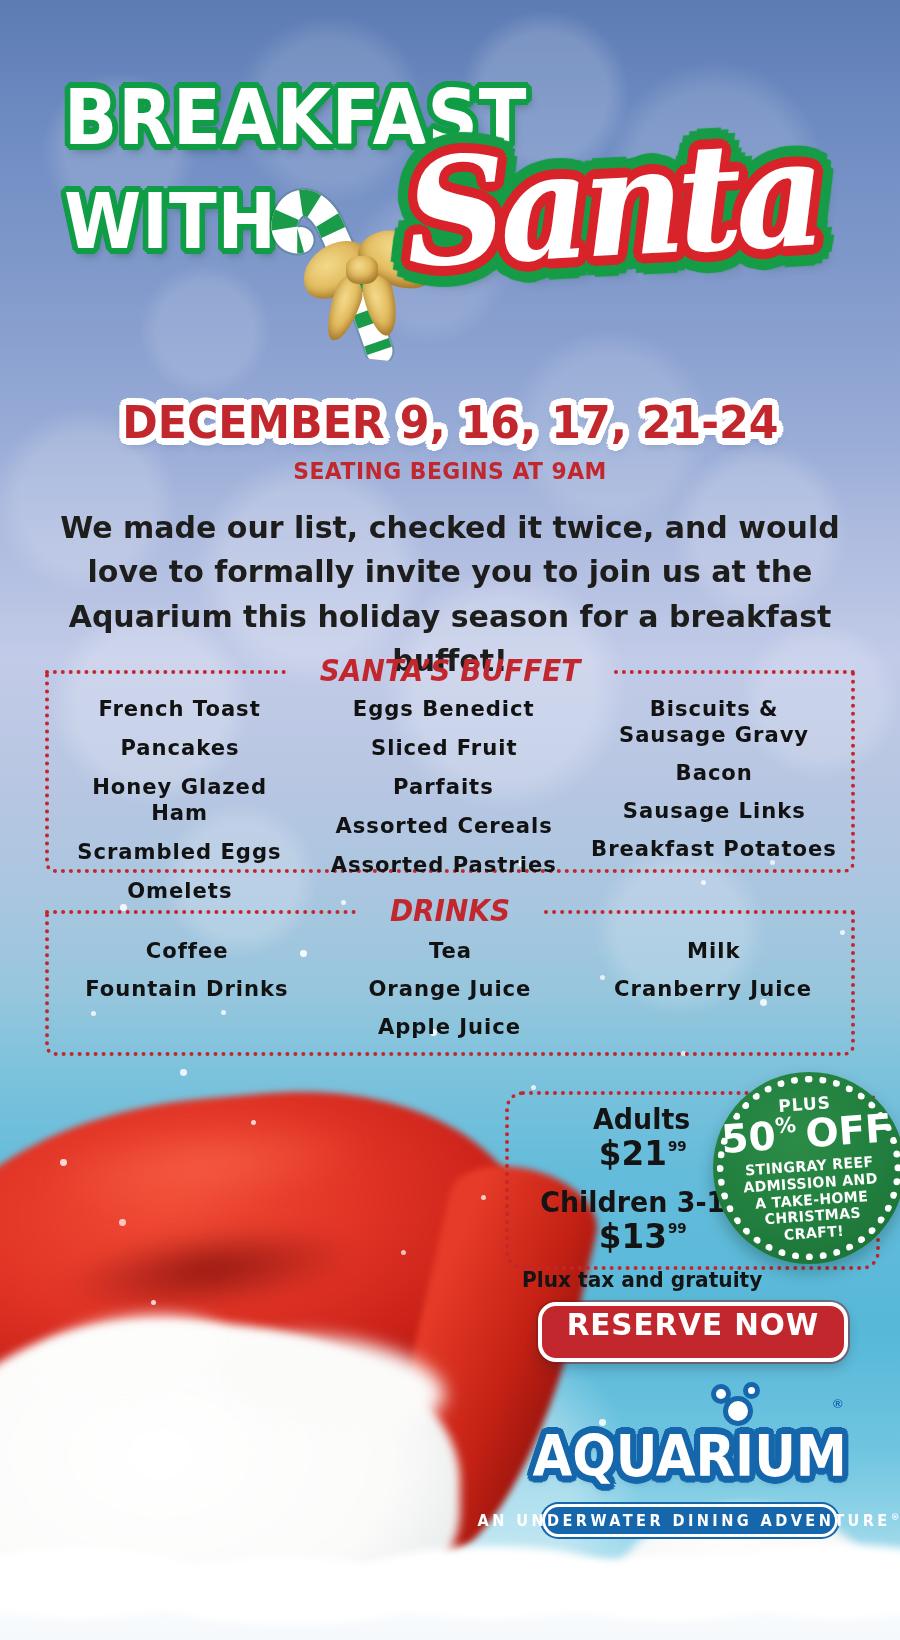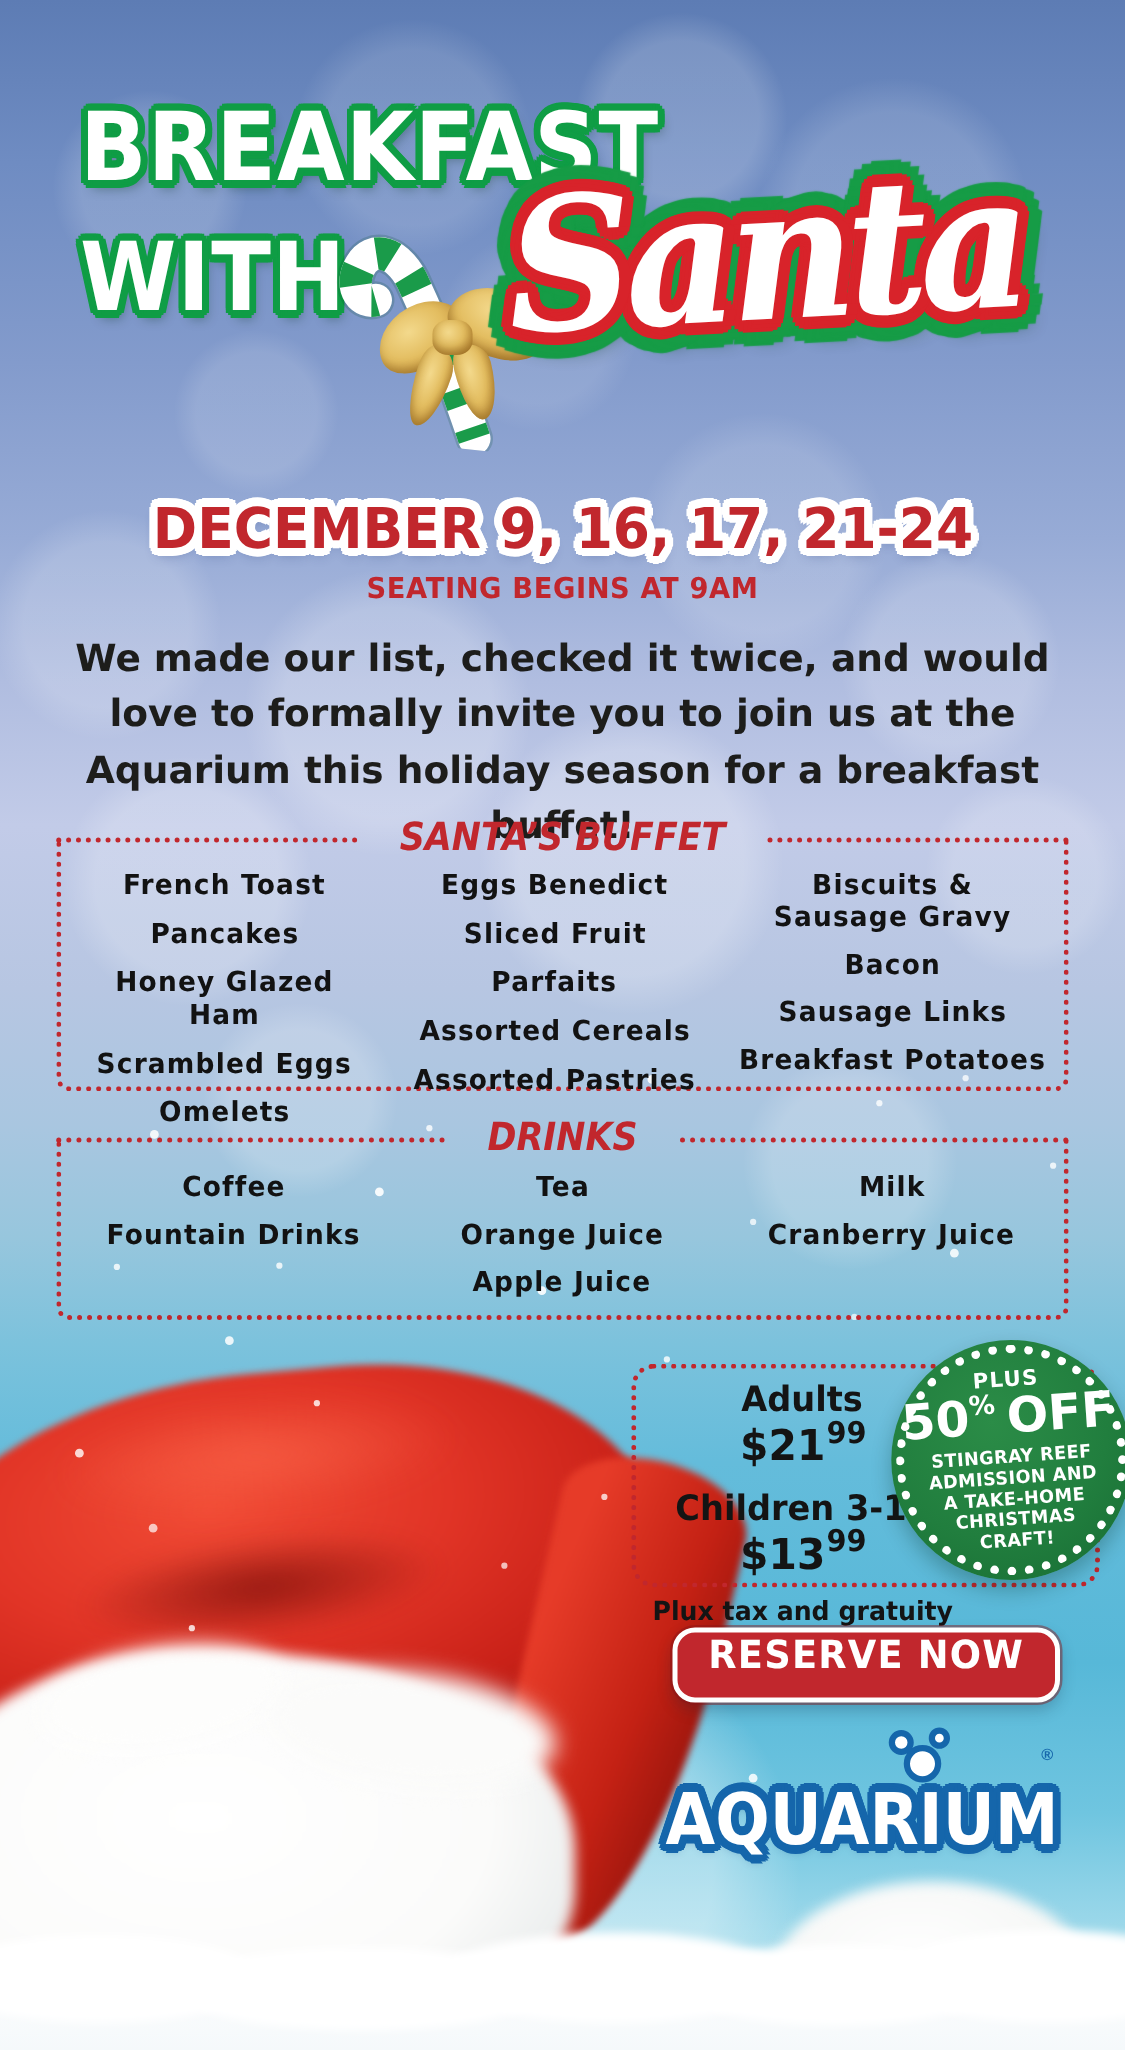--- a/index.html
+++ b/index.html
@@ -96,21 +96,21 @@
     font-family:"DejaVu Sans",sans-serif;font-weight:bold;color:#121212;
     font-size:22px;letter-spacing:1px;text-align:center;white-space:pre-line;
     line-height:1.18;transform:scaleX(.96);
   }
 
   
   .pricebox{position:absolute;border:4px dotted #c1272d;border-radius:18px;}
   .pricing-inner{position:absolute;left:14px;top:8px;width:238px;display:flex;flex-direction:column;align-items:center;}
   .plabel{font-family:"DejaVu Sans",sans-serif;font-weight:bold;color:#141414;font-size:28px;transform:scaleX(.96);}
   .pprice{font-family:"DejaVu Sans",sans-serif;font-weight:bold;color:#141414;font-size:34px;line-height:1.05;transform:scaleX(.96);}
-  .pprice sup{font-size:24px;position:relative;top:-2px;left:1px;}
+  .pprice sup{font-size:14px;position:relative;top:-2px;left:1px;}
   .pnote{font-family:"DejaVu Sans",sans-serif;font-weight:bold;color:#141414;font-size:21px;margin-top:14px;transform:scaleX(.96);white-space:nowrap;}
 
   
   .badge{position:absolute;border-radius:50%;background:radial-gradient(circle at 42% 34%, #2b8c47 0%, #217e3e 55%, #176c33 100%);box-shadow:0 8px 16px rgba(0,40,25,.28);}
   .badge .ring{position:absolute;inset:4px;border:7px dotted #fff;border-radius:50%;}
   .badge-inner{position:absolute;inset:0;display:flex;flex-direction:column;align-items:center;justify-content:center;transform:rotate(-4deg);color:#fff;}
   .badge-plus{font-family:"DejaVu Sans",sans-serif;font-weight:bold;font-size:17px;letter-spacing:1px;}
   .badge-big{font-family:"DejaVu Sans",sans-serif;font-weight:bold;font-size:39px;line-height:1.05;letter-spacing:0;white-space:nowrap;}
   .badge-big sup{font-size:21px;position:relative;top:-2px;}
   .badge-big .off{margin-left:9px;}
@@ -338,15 +338,18 @@
   </div>
 
   <div class="abs" style="left:505px;top:1390px;width:370px;">
     <div class="bubble" style="left:218px;top:6px;width:20px;height:20px;"></div>
     <div class="bubble" style="left:206px;top:-6px;width:10px;height:10px;"></div>
     <div class="bubble" style="left:238px;top:-8px;width:7px;height:7px;"></div>
     <span class="brand-reg" style="left:328px;top:6px;">®</span>
     <div class="center" style="margin-top:38px;">
       <span class="brandword">AQUARIUM</span>
     </div>
+    <div class="tagpill" style="left:37px;top:114px;width:290px;height:27px;">
+      <span><span>AN UNDERWATER DINING ADVENTURE</span><sup style="font-size:9px;">®</sup></span>
+    </div>
   </div>
 
 </div>
 
 </body></html>

